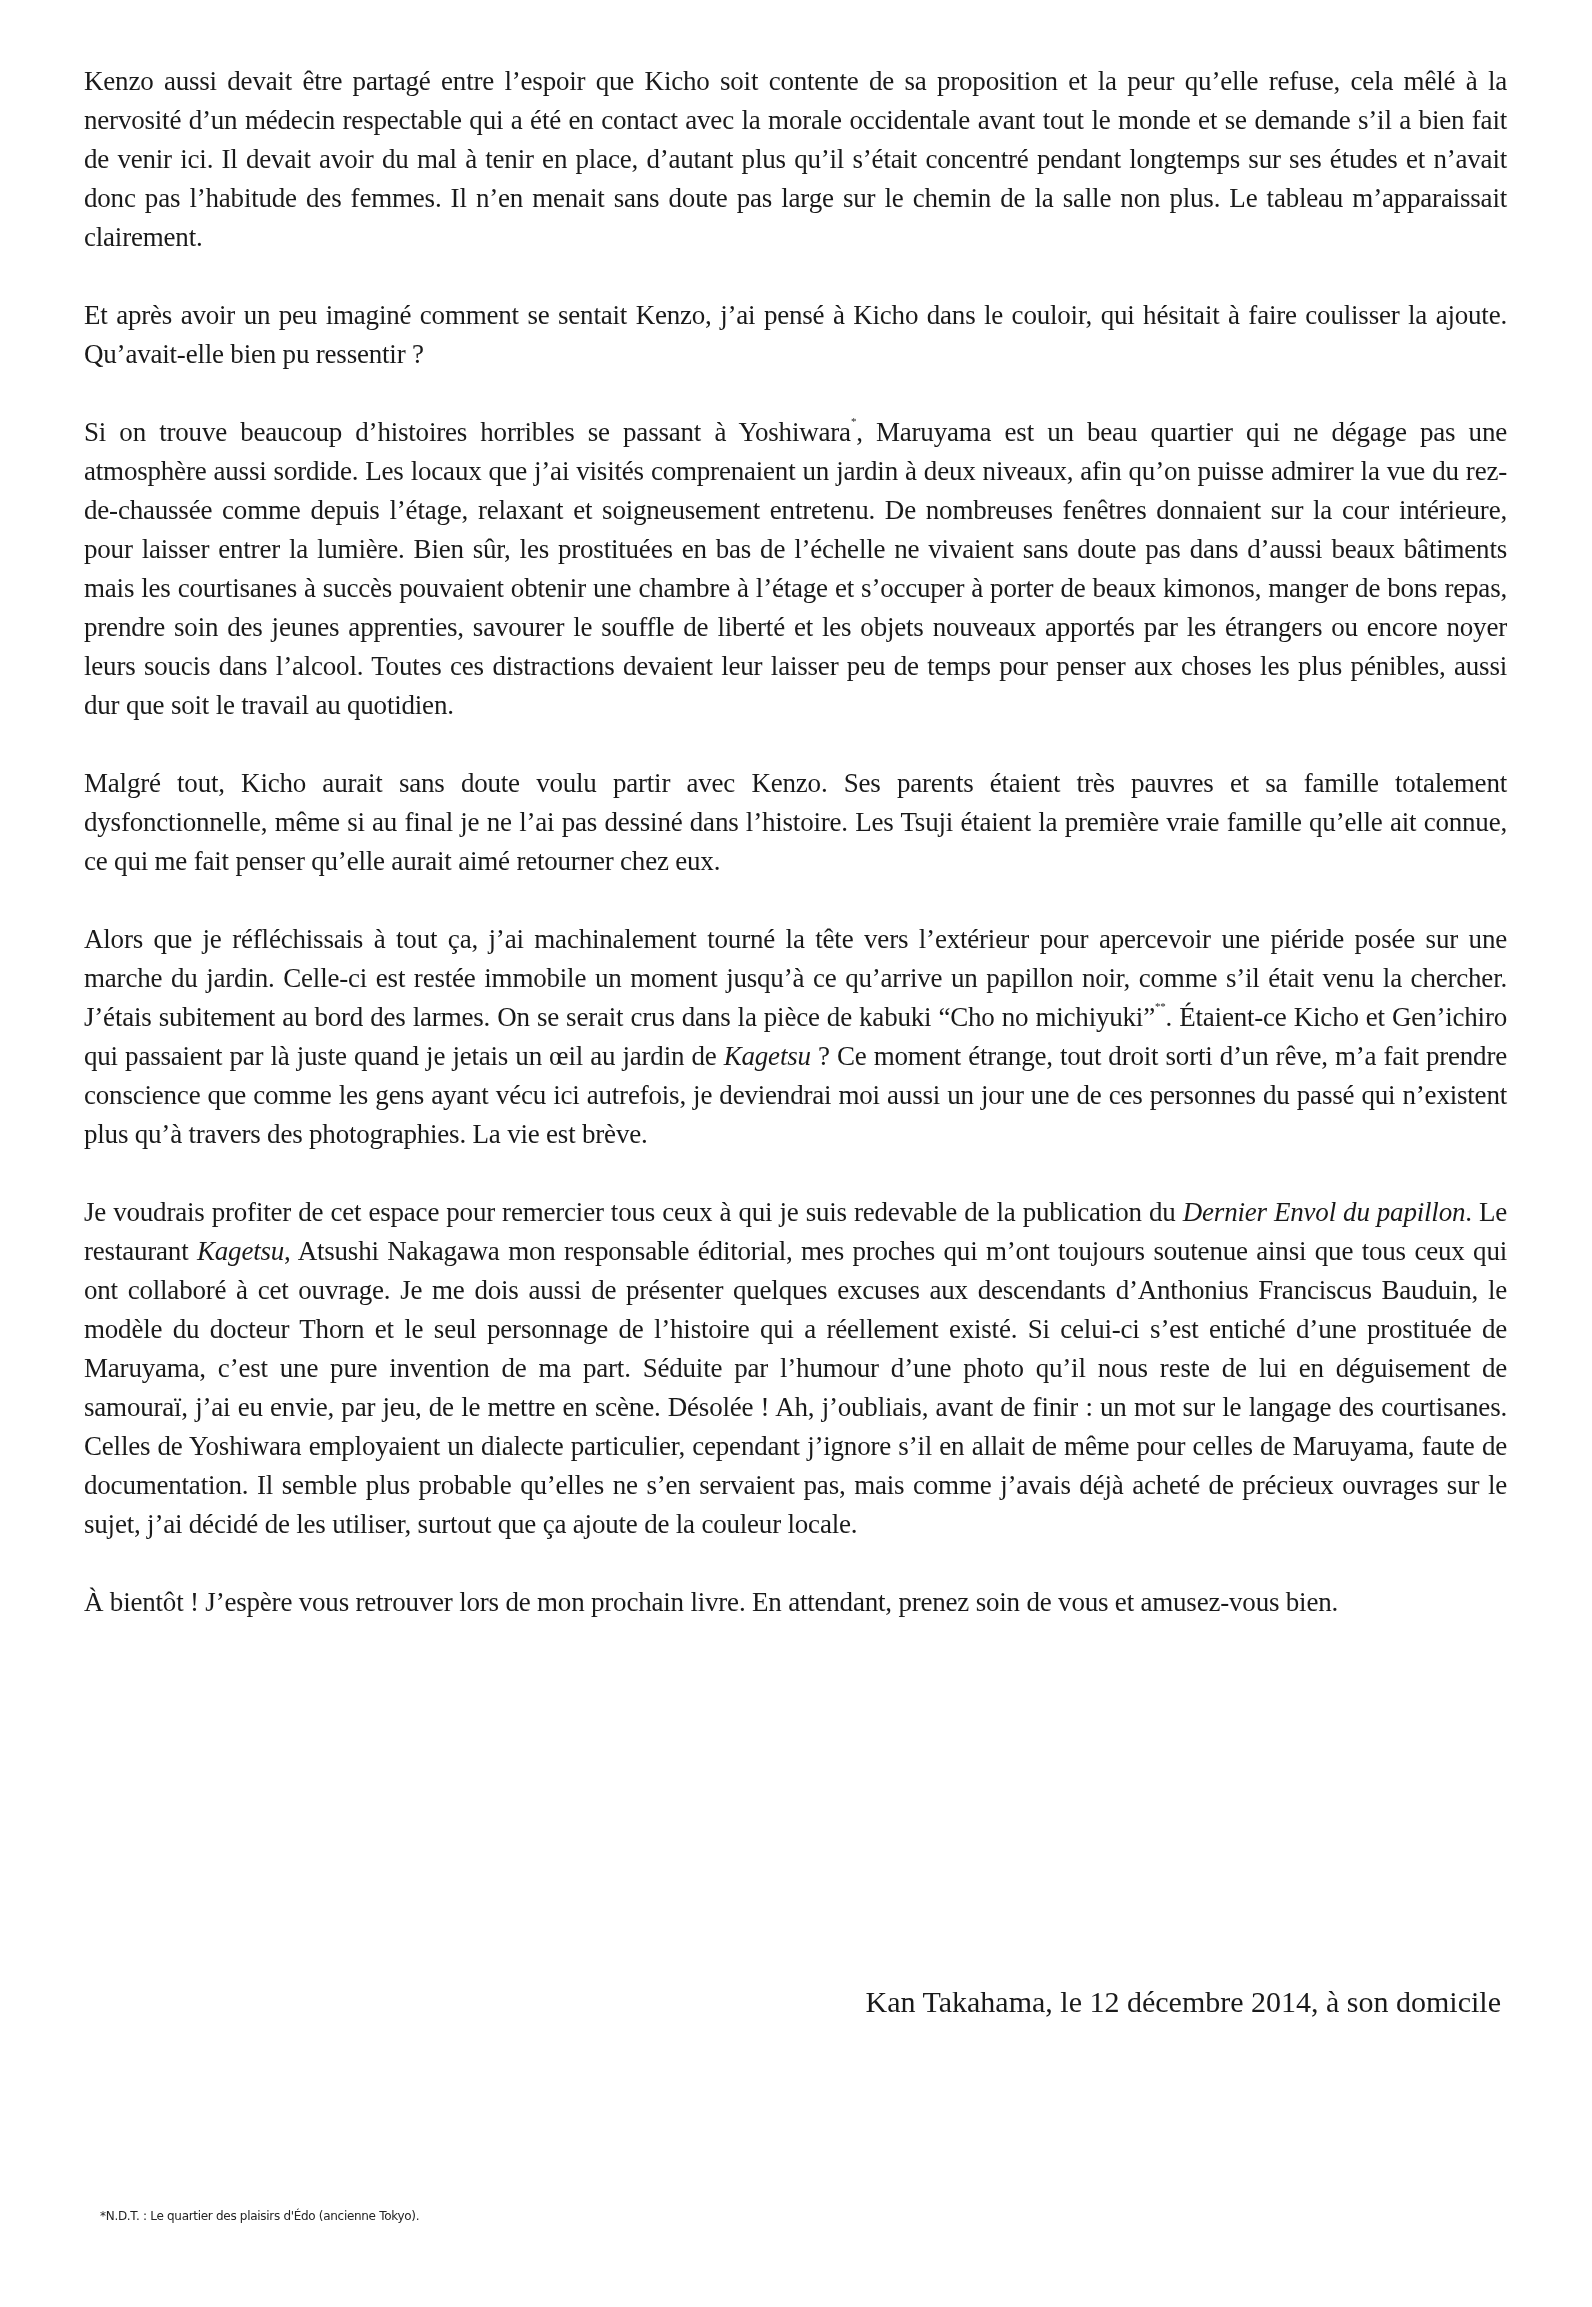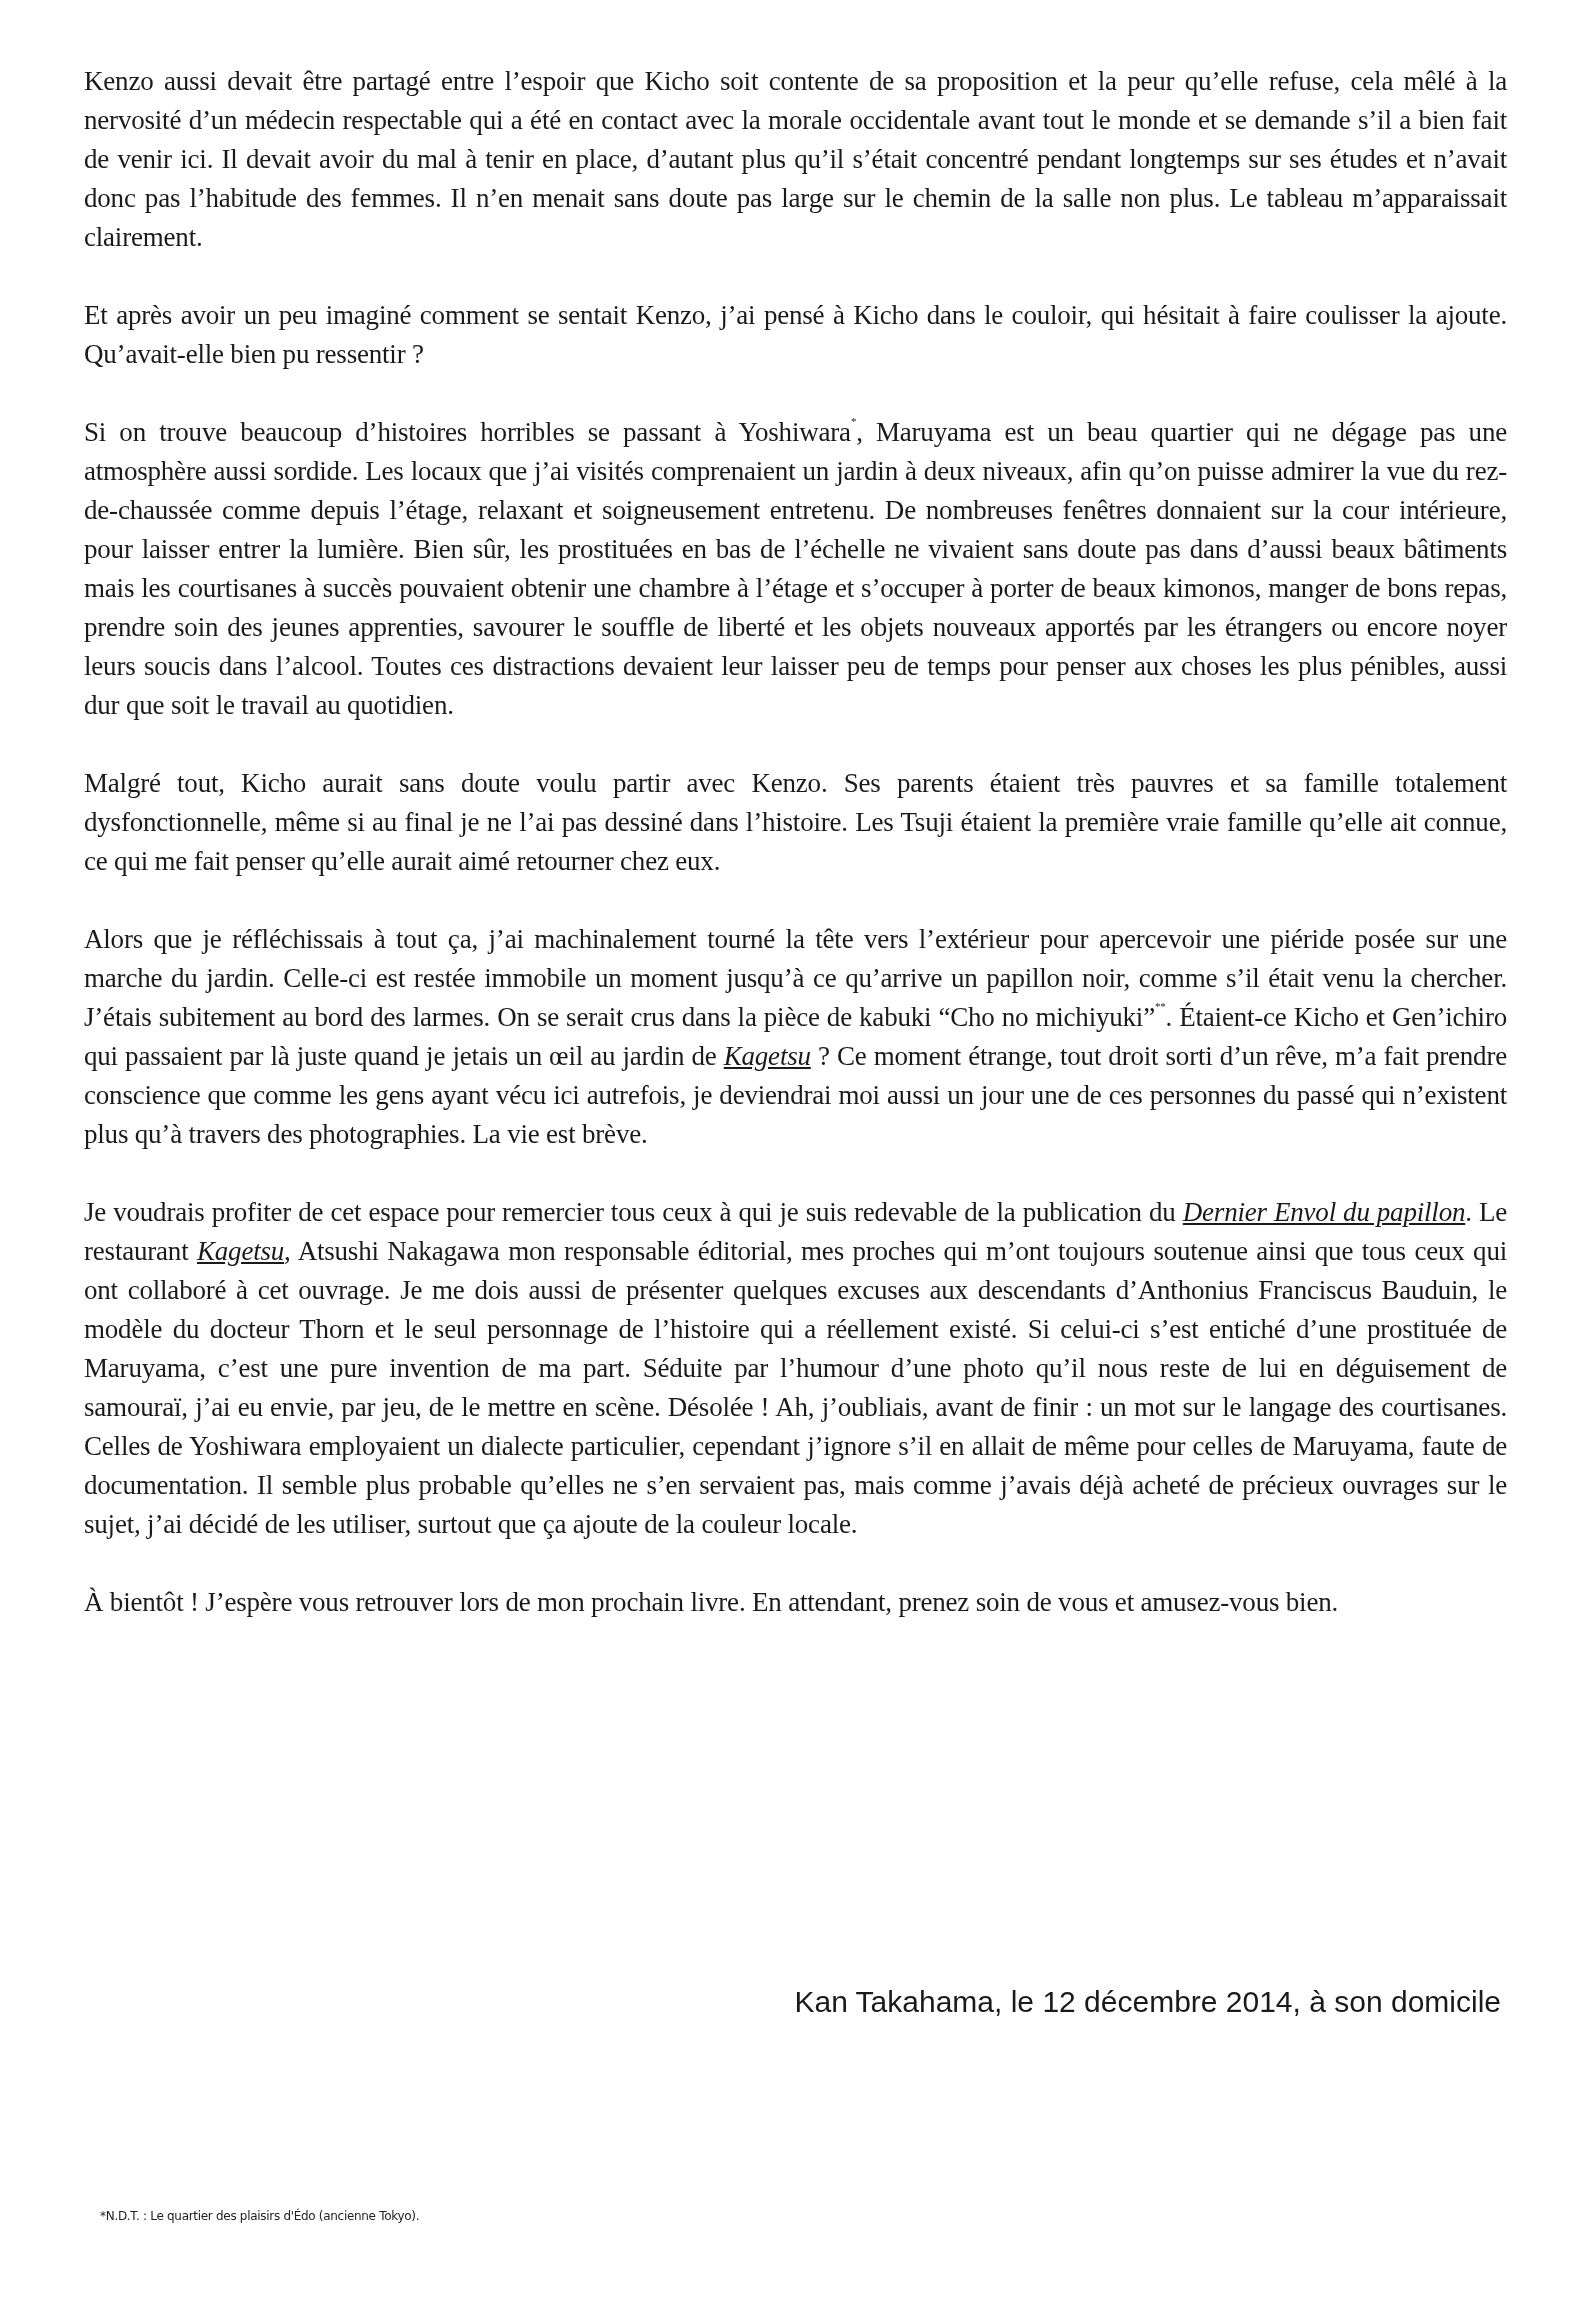--- a/index.html
+++ b/index.html
@@ -5,25 +5,25 @@
   html, body { margin: 0; padding: 0; background: #ffffff; }
   body { width: 1593px; height: 2307px; position: relative; overflow: hidden; }
   .page {
     position: absolute; left: 84px; top: 62px; width: 1423px;
     font-family: "Liberation Serif", "DejaVu Serif", serif;
     font-size: 27px; line-height: 39px; color: #1a1a1a;
     letter-spacing: -0.2px;
   }
   .para { margin: 0 0 39px 0; text-align: justify; text-align-last: left; }
   .para span { }
-  .para i { font-style: italic; text-decoration: underline; }
+  .para i { font-style: italic; }
   sup { font-size: 11px; vertical-align: top; line-height: 1; position: relative; top: 3.1px; }
   .signature {
     position: absolute; left: 84px; width: 1417px; top: 1985px;
-    font-family: Liberation Sans, sans-serif;
+    font-family: Liberation Serif, serif;
     font-size: 30px; color: #1a1a1a; text-align: right;
   }
   .footnotes {
     position: absolute; left: 84px; top: 2192px; width: 1400px;
     font-family: "DejaVu Sans", "Liberation Sans", sans-serif;
     font-size: 12px; line-height: 17px; color: #222;
     letter-spacing: -0.3px;
   }
   .footnote { margin: 16px; }
 </style>

